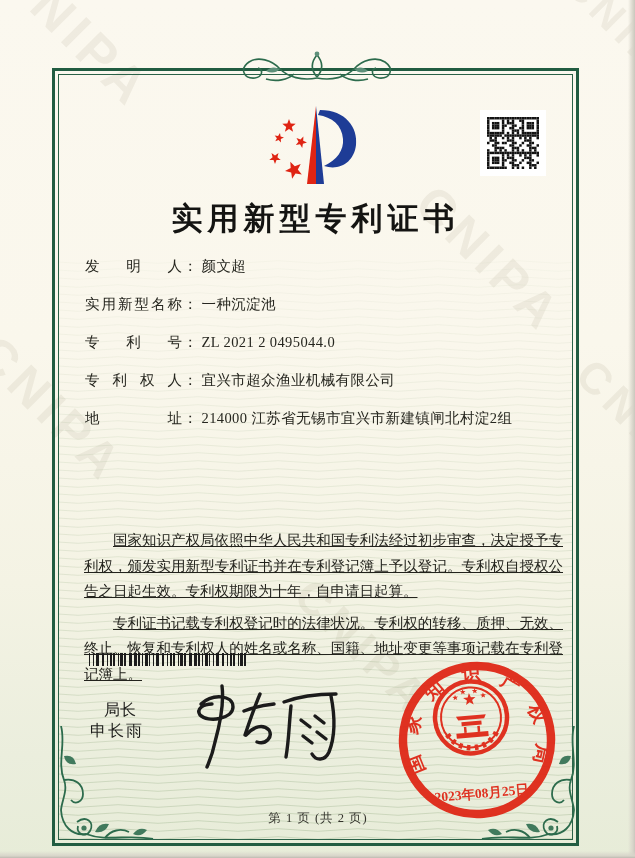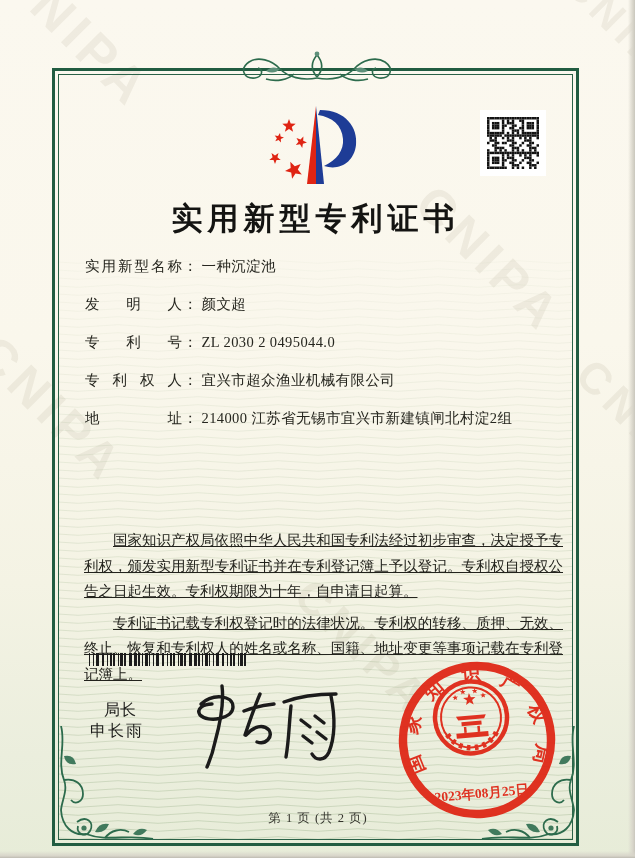--- a/index.html
+++ b/index.html
@@ -466,27 +466,27 @@
         <rect x="34.67" y="49.52" width="2.48" height="2.48" fill="#111"></rect>
         <rect x="42.10" y="49.52" width="2.48" height="2.48" fill="#111"></rect>
         <rect x="47.05" y="49.52" width="2.48" height="2.48" fill="#111"></rect>
       </svg>
   </div>
 
   <div class="title">实用新型专利证书</div>
 
   <div class="fields">
     <div class="frow">
+      <span class="flabel">发明人</span><span class="fcolon">：</span><span class="fvalue">颜文超</span>
+    </div>
+    <div class="frow">
       <span class="flabel">实用新型名称</span><span class="fcolon">：</span><span class="fvalue">一种沉淀池</span>
     </div>
     <div class="frow">
-      <span class="flabel">发明人</span><span class="fcolon">：</span><span class="fvalue">颜文超</span>
-    </div>
-    <div class="frow">
-      <span class="flabel">专利号</span><span class="fcolon">：</span><span class="fvalue">ZL 2030 2 0495044.0</span>
+      <span class="flabel">专利号</span><span class="fcolon">：</span><span class="fvalue">ZL 2021 2 0495044.0</span>
     </div>
     <div class="frow">
       <span class="flabel">专利权人</span><span class="fcolon">：</span><span class="fvalue">宜兴市超众渔业机械有限公司</span>
     </div>
     <div class="frow">
       <span class="flabel">地址</span><span class="fcolon">：</span><span class="fvalue">214000 江苏省无锡市宜兴市新建镇闸北村淀2组</span>
     </div>
   </div>
 
   <div class="paras">

